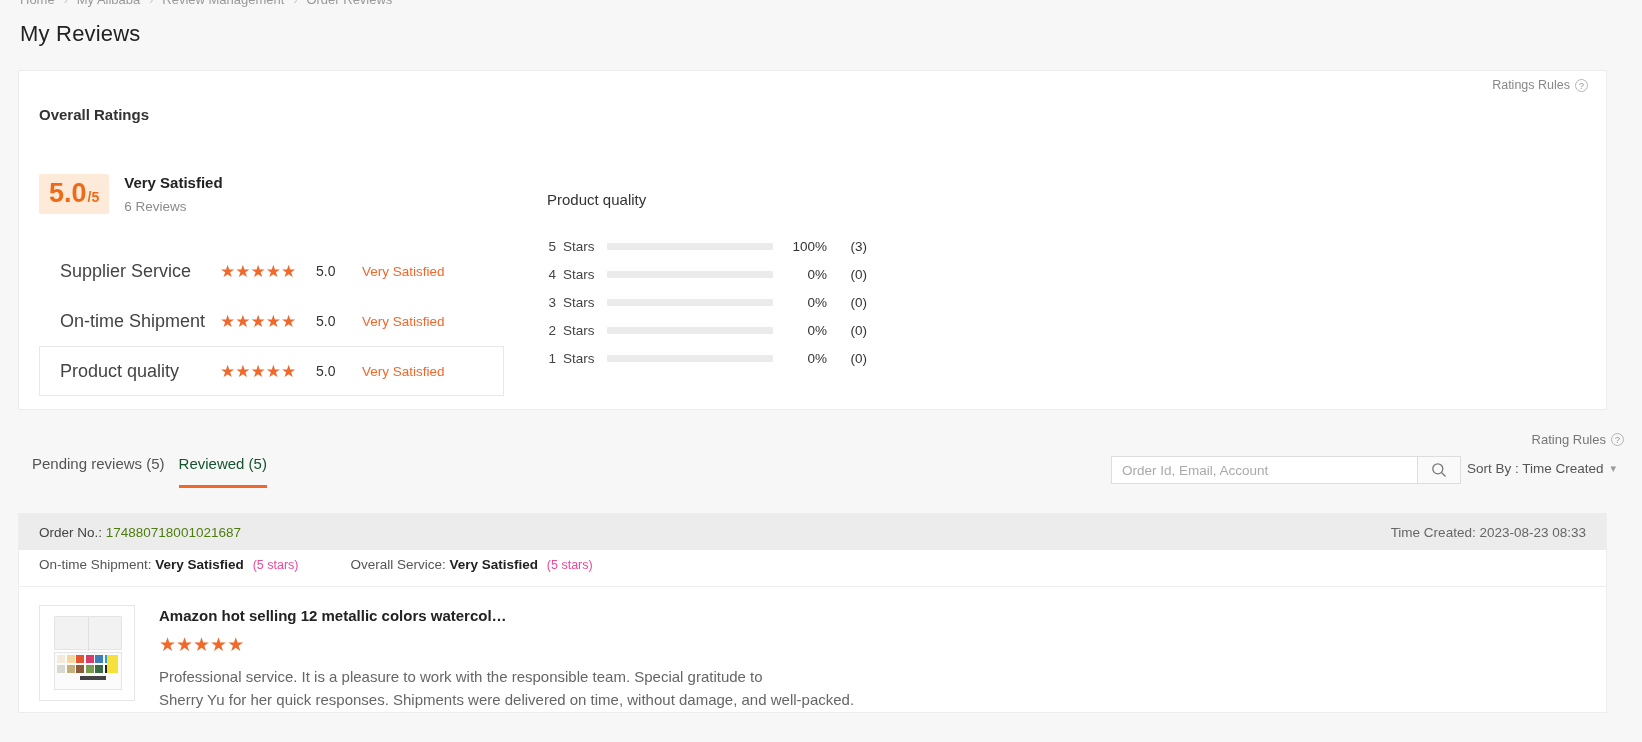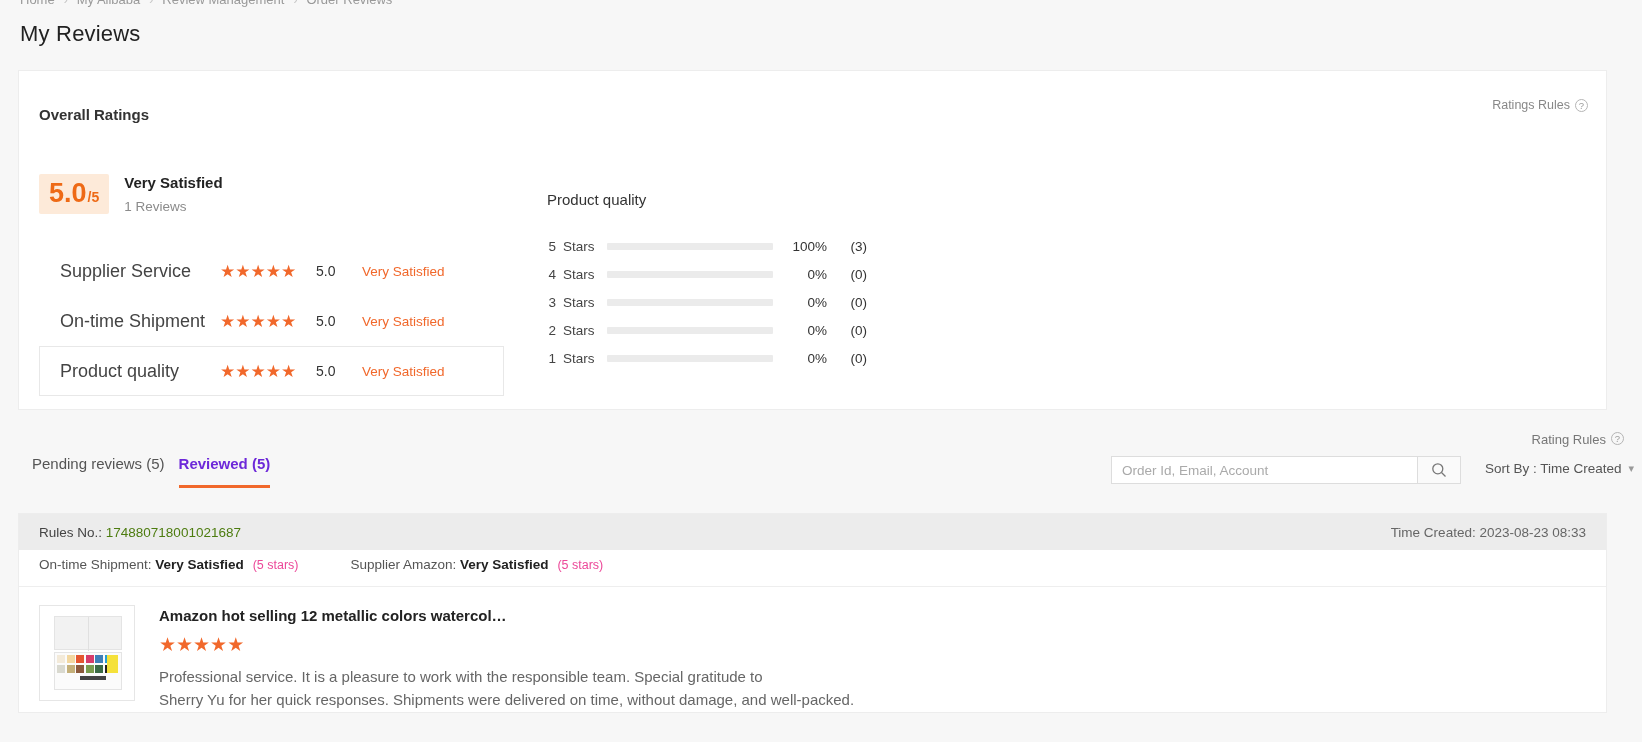--- a/index.html
+++ b/index.html
@@ -29,21 +29,21 @@
     letter-spacing: .2px;
   }
 
   
   .card {
     position: absolute; left: 18px; top: 70px;
     width: 1589px; height: 340px;
     background: #fff; border: 1px solid #ededed;
   }
   .ratings-rules {
-    position: absolute; right: 18px; top: 27px;
+    position: absolute; right: 18px; top: 7px;
     font-size: 12.5px; color: #888;
     display: flex; align-items: center; gap: 5px;
     cursor: pointer;
     margin-left: 16px;
   }
   .qmark {
     display: inline-block; width: 13px; height: 13px;
     border: 1px solid #b5b5b5; border-radius: 50%;
     color: #999; font-size: 9.5px; line-height: 11.5px;
     text-align: center;
@@ -96,44 +96,44 @@
     position: relative; overflow: hidden; margin-right: 12px;
   }
   .bar-fill { height: 100%; background: #f37121; border-radius: 1px; }
   .bar-pct { width: 42px; font-size: 13.5px; color: #333; text-align: right; }
   .bar-count { width: 40px; font-size: 13.5px; color: #333; text-align: right; padding-left: 10px; }
 
   
   .rating-rules2 {
     position: absolute; right: 18px; top: 432px;
     font-size: 13px; color: #777;
-    display: flex; gap: 5px; cursor: pointer;
+    display: flex; align-items: center; gap: 5px; cursor: pointer;
   }
 
   
   .tabs { position: absolute; left: 32px; top: 455px; display: flex; gap: 14px; }
   .tab {
     font-size: 15px; color: #555; padding-bottom: 13px;
     cursor: pointer; border-bottom: 3px solid transparent;
   }
-  .tab.active { color: #6d28d9; font-weight: bold; border-bottom-color: #f1682b; }
+  .tab.active { color: #14532d; font-weight: normal; border-bottom-color: #f1682b; }
 
   .searchwrap { position: absolute; right: 181px; top: 456px; display: flex; }
   .searchwrap input {
     width: 306px; height: 28px; border: 1px solid #ddd; border-right: none;
     padding: 0 10px; font-size: 13.5px; color: #333; outline: none;
     font-family: "Liberation Sans", sans-serif; background: #fff;
   }
   .searchwrap input::placeholder { color: #aaa; }
   .search-btn {
     width: 44px; height: 28px; border: 1px solid #ddd; background: #fafafa;
     display: flex; align-items: center; justify-content: center; cursor: pointer;
   }
   .sortby {
-    position: absolute; right: 8px; top: 461px;
+    position: absolute; right: 26px; top: 461px;
     font-size: 13.5px; color: #555; display: flex; align-items: center; gap: 7px;
     cursor: pointer; white-space: nowrap;
   }
   .chev { font-size: 11px; color: #999; }
 
   
   .review-card {
     position: absolute; left: 18px; top: 513px;
     width: 1589px; background: #fff; border: 1px solid #ededed;
   }
@@ -203,21 +203,21 @@
 
     <div class="card-title">Overall Ratings</div>
 
     <div class="score-block">
       <div class="score-badge">
         <span class="big">5.0</span>
         <span class="slash">/5</span>
       </div>
       <div class="score-text">
         <div class="label">Very Satisfied</div>
-        <div class="sub">1 Reviews</div>
+        <div class="sub">6 Reviews</div>
       </div>
     </div>
 
     <div class="rating-rows">
       <div class="rating-row">
         <span class="rname">Supplier Service</span>
         <span class="rstars stars">★★★★★</span>
         <span class="rscore">5.0</span>
         <span class="rlabel">Very Satisfied</span>
       </div>
@@ -325,35 +325,35 @@
   </div>
 
   <div class="sortby">
     <span>Sort By : Time Created</span>
     <span class="chev">▾</span>
   </div>
 
   <div class="review-card">
     <div class="order-bar">
       <div>
-        <span>Rules No.:</span>
+        <span>Order No.:</span>
         <span class="order-no-link">174880718001021687</span>
       </div>
       <div class="time-created">Time Created: 2023-08-23 08:33</div>
     </div>
 
 
     <div class="meta-row">
       <div>
         <span>On-time Shipment:</span>
         <b>Very Satisfied</b>
         <span class="small">(5 stars)</span>
       </div>
       <div>
-        <span>Supplier Amazon:</span>
+        <span>Overall Service:</span>
         <b>Very Satisfied</b>
         <span class="small">(5 stars)</span>
       </div>
     </div>
 
     <div class="product-row">
       <div class="thumb">
         <span class="pal-lid"></span>
         <span class="pal-body"></span>
         <span class="pans">

